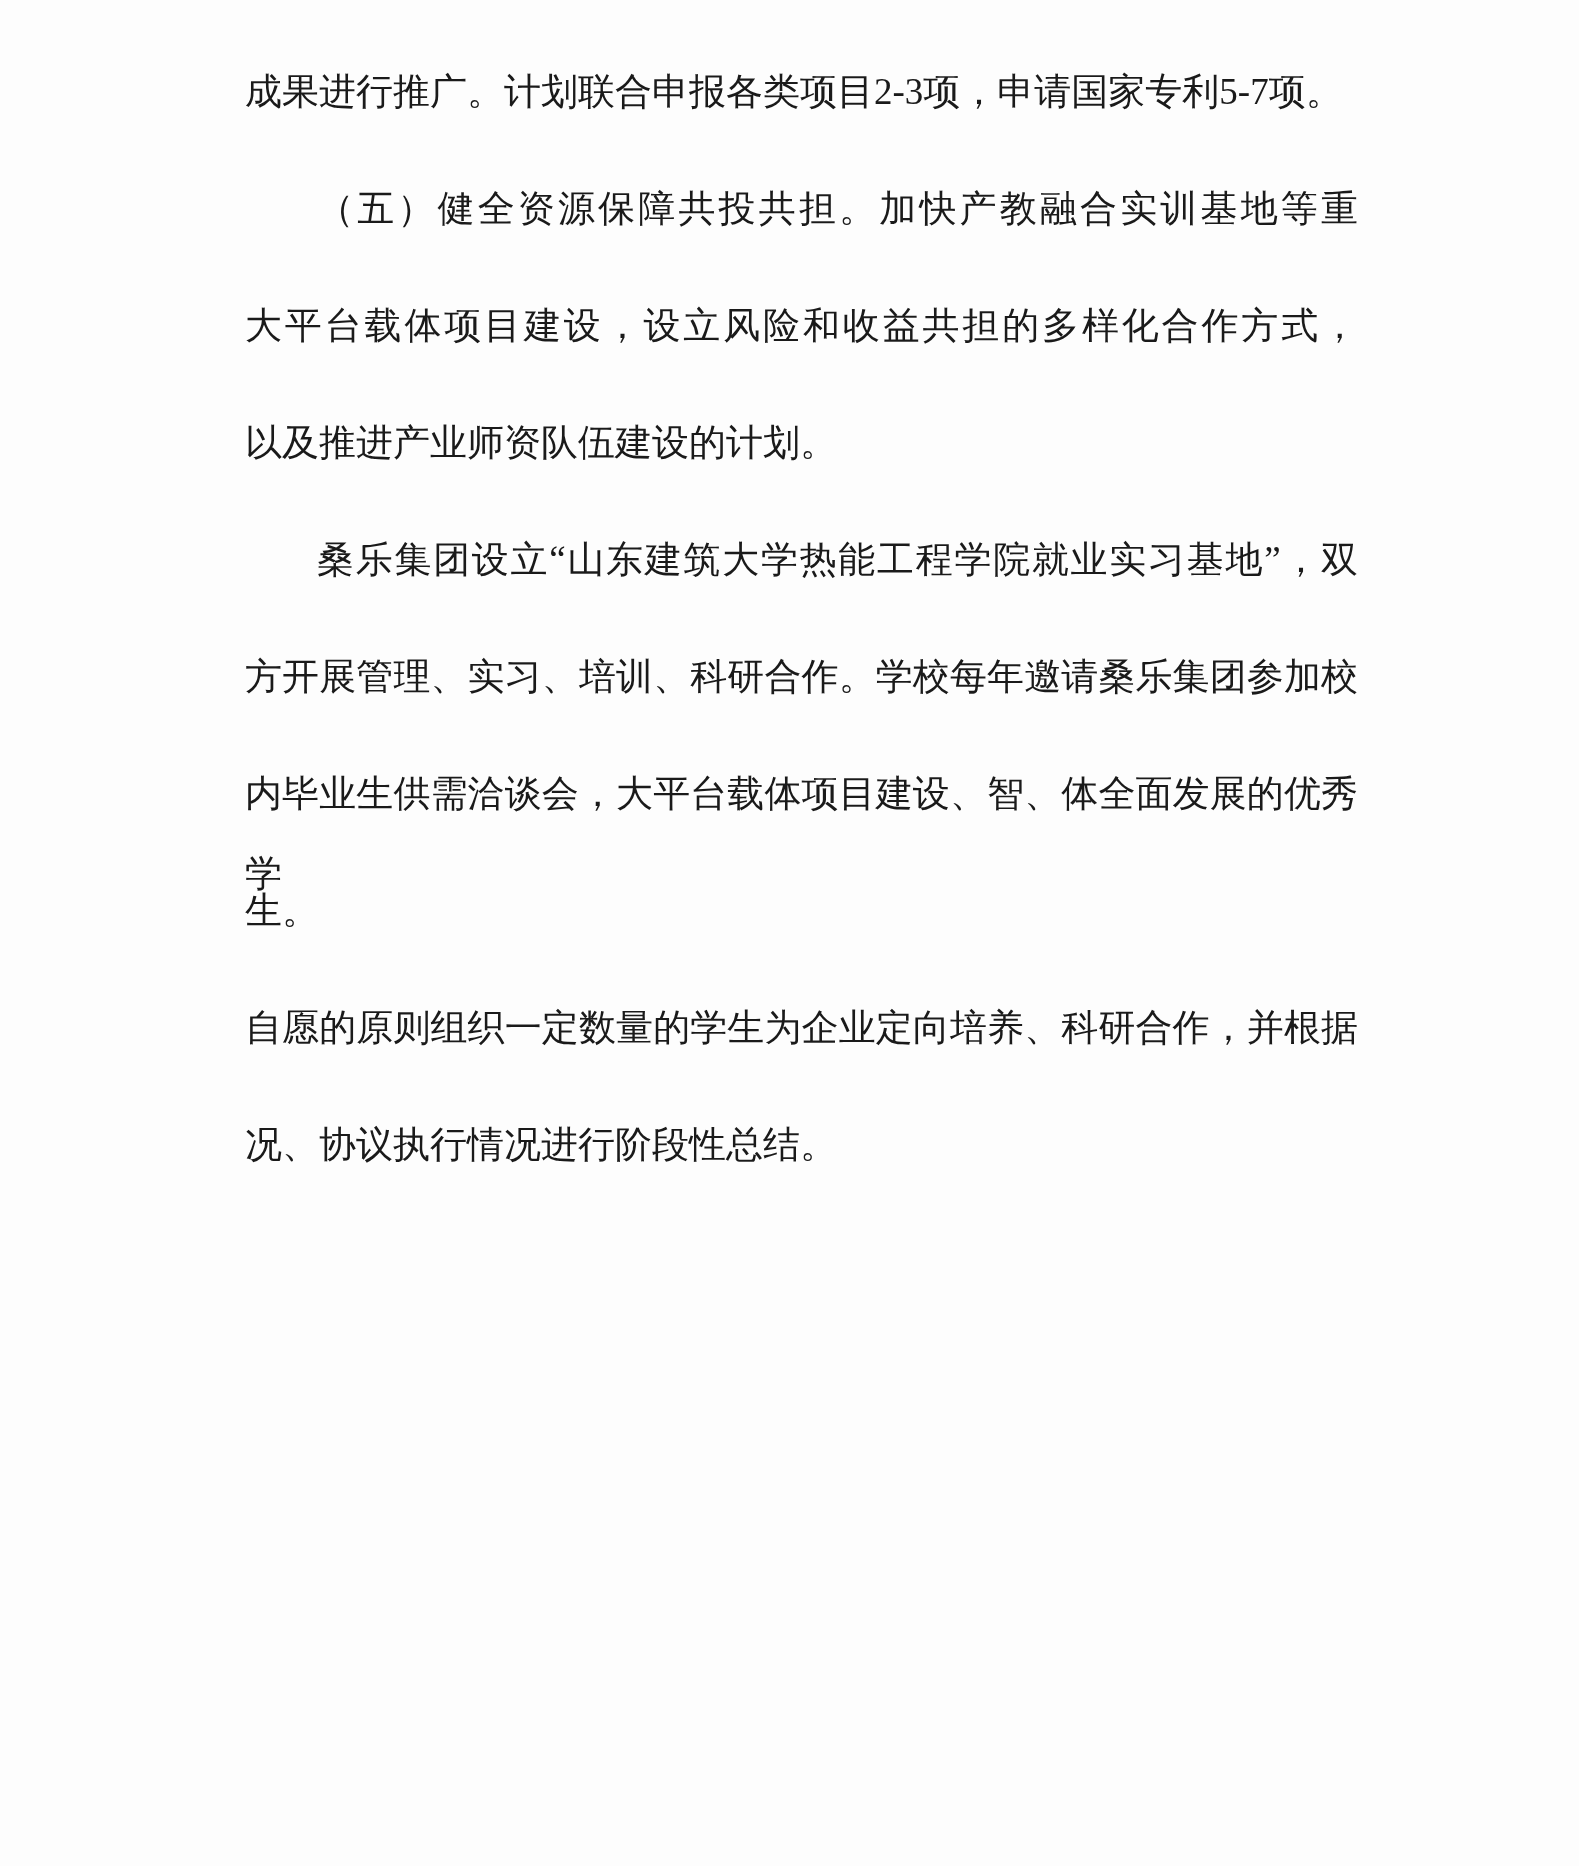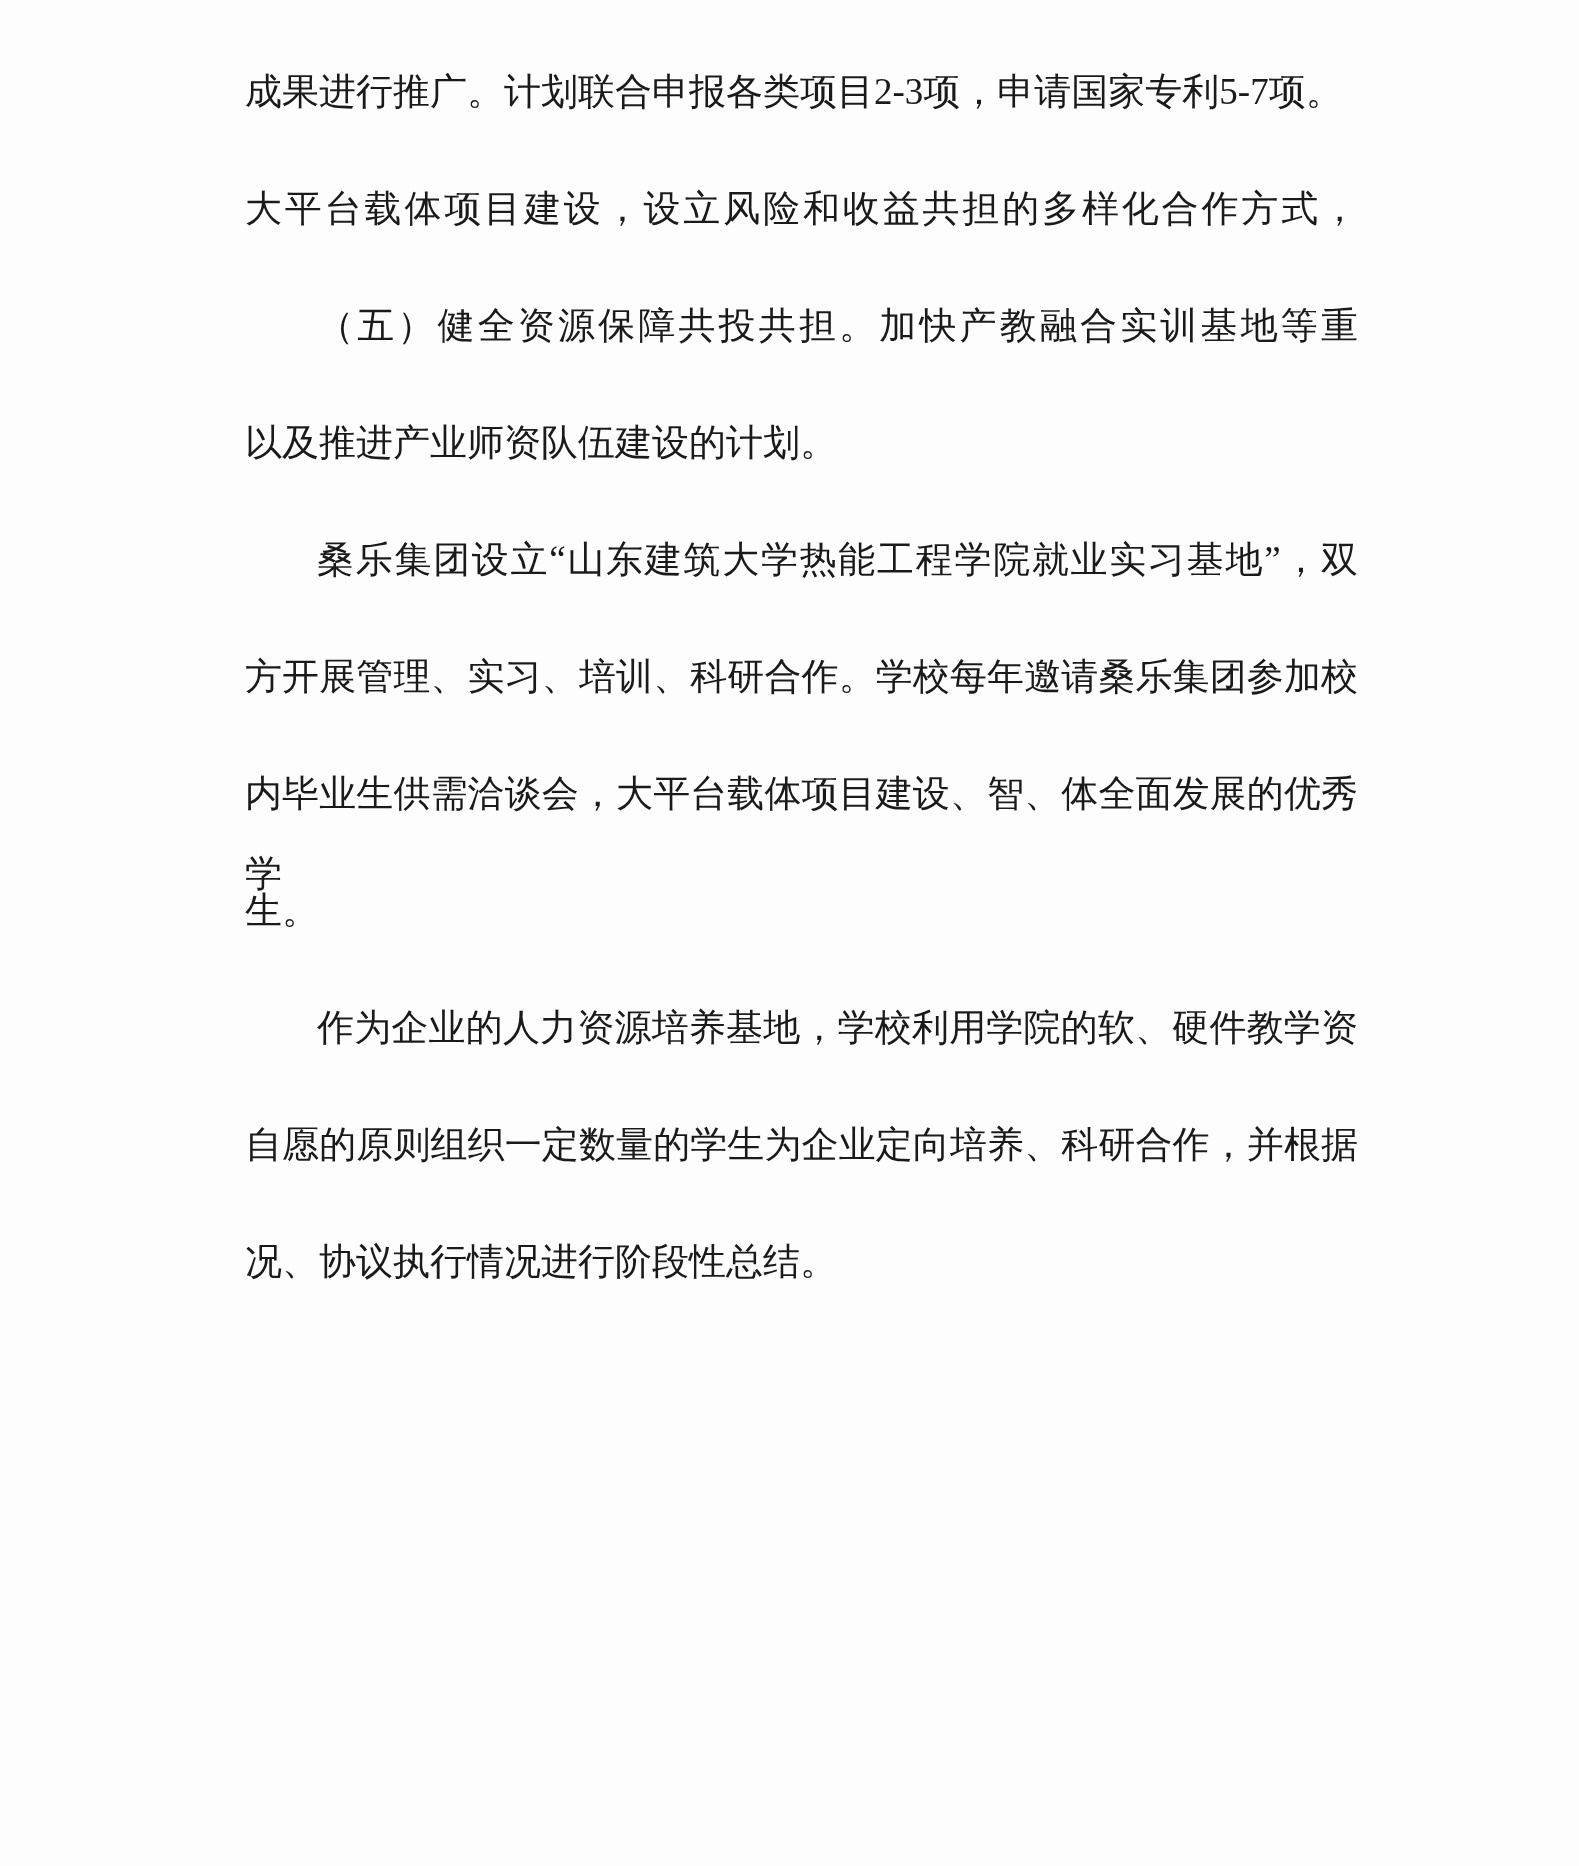--- a/index.html
+++ b/index.html
@@ -40,25 +40,24 @@
   .indent {
     text-indent: 72px;
   }
 </style>
 </head>
 <body>
 
 <div class="page">
   <div class="textblock">
     <p class="line">成果进行推广。计划联合申报各类项目2-3项，申请国家专利5-7项。</p>
+    <p class="line fill indent">（五）健全资源保障共投共担。加快产教融合实训基地等重</p>
     <p class="line fill">大平台载体项目建设，设立风险和收益共担的多样化合作方式，</p>
-    <p class="line fill indent">（五）健全资源保障共投共担。加快产教融合实训基地等重</p>
     <p class="line">以及推进产业师资队伍建设的计划。</p>
     <p class="line fill indent">桑乐集团设立“山东建筑大学热能工程学院就业实习基地”，双</p>
     <p class="line fill">方开展管理、实习、培训、科研合作。学校每年邀请桑乐集团参加校</p>
     <p class="line fill">内毕业生供需洽谈会，大平台载体项目建设、智、体全面发展的优秀学</p>
     <p class="line">生。</p>
-    <p class="line fill indent">作为企业的人力资源培养基地，学校利用学院的软、硬件教学资</p>
     <p class="line fill">自愿的原则组织一定数量的学生为企业定向培养、科研合作，并根据</p>
     <p class="line">况、协议执行情况进行阶段性总结。</p>
 
   </div>
 </div>
 
 </body></html>

